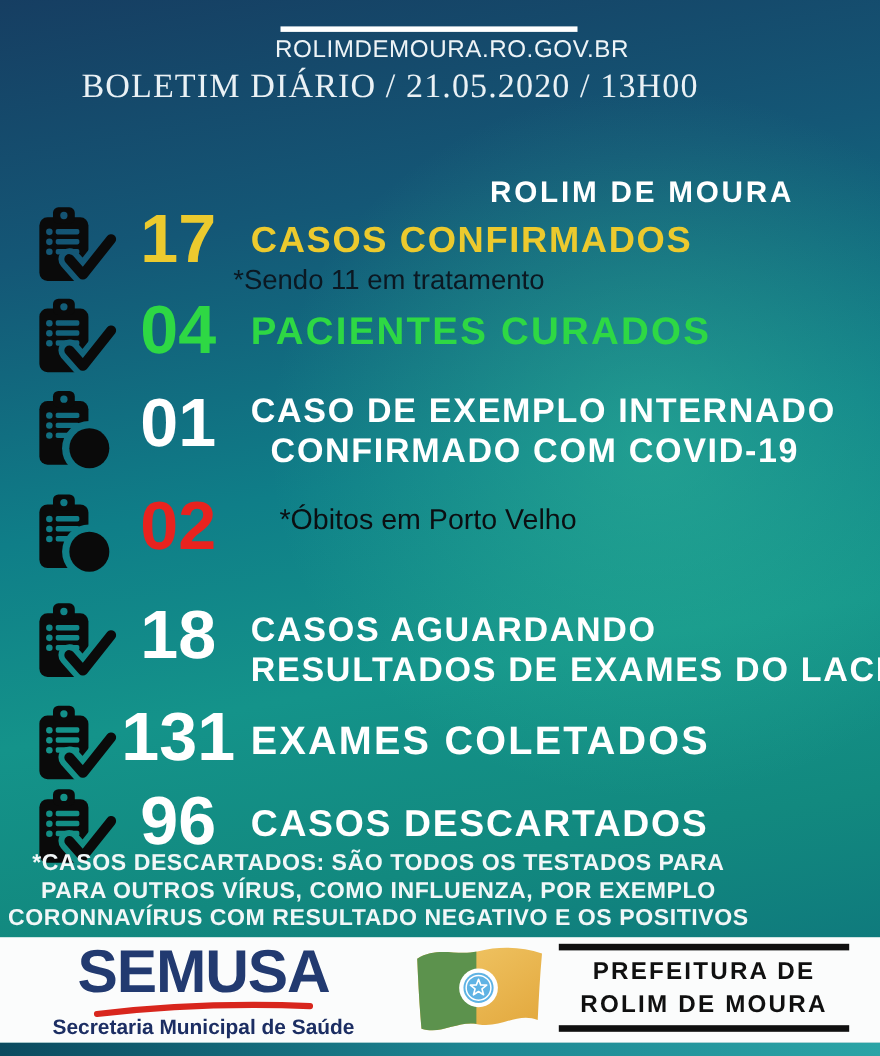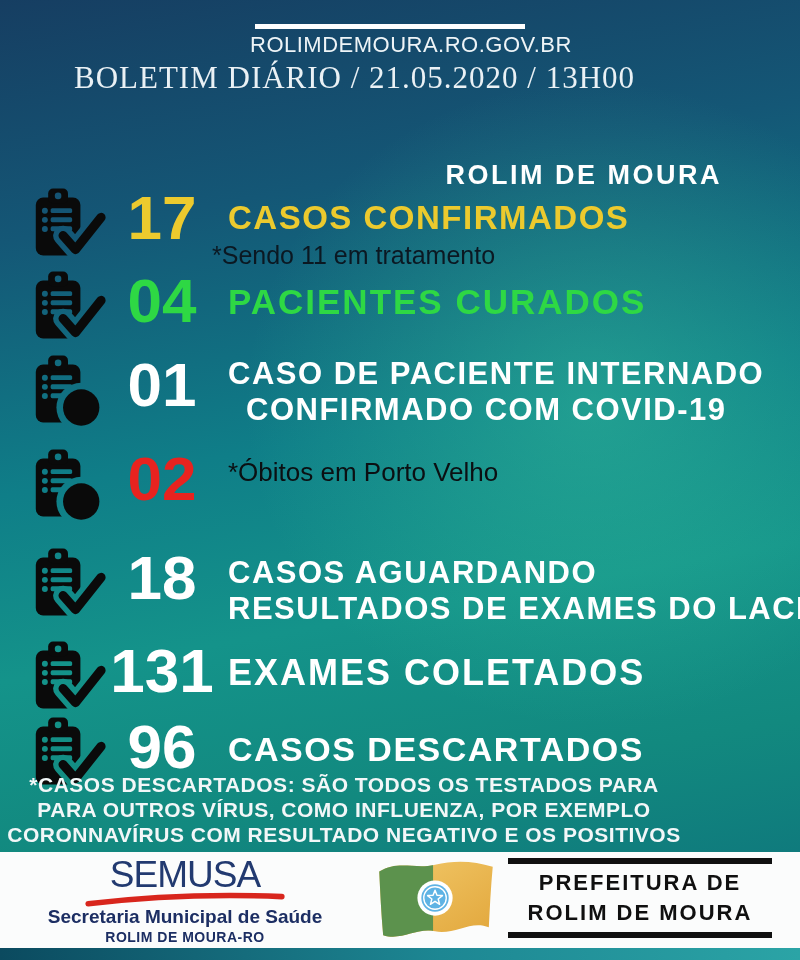--- a/index.html
+++ b/index.html
@@ -31,35 +31,35 @@
   .lab-33{font-size:33px;letter-spacing:1.5px;margin-top:16px;}
   .lab-35{font-size:35px;letter-spacing:2px;margin-top:16px;}
   .lab-36{font-size:36px;letter-spacing:2px;margin-top:16px;}
   .lab-34{font-size:34px;letter-spacing:1.5px;margin-top:18px;}
   .lab-31{font-size:31px;letter-spacing:1.5px;margin-top:6px;line-height:36px;}
   .lab-31b{font-size:31px;letter-spacing:1.5px;line-height:36px;}
   .lab-obitos{font-size:30px;letter-spacing:3px;margin-top:16px;}
   .indent18{padding-left:18px;}
   .stat-note{display:block;color:#0b1822;font-size:25px;font-weight:400;margin-top:4px;margin-left:-16px;white-space:nowrap;}
   .obito-note{display:block;color:#0b0f12;font-size:26px;font-weight:400;line-height:29px;white-space:nowrap;}
-  .obito-notes{margin-top:14px;margin-left:0;}
+  .obito-notes{margin-top:14px;margin-left:26px;}
   .obito-note.l2{padding-left:12px;}
   .c-yellow{color:#ecca2e;}
   .c-green{color:#2ed844;}
   .c-red{color:#e8231f;}
   .c-white{color:#ffffff;}
   .row1{top:183px;} .row2{top:266px;} .row3{top:350px;} .row4{top:444px;}
   .row5{top:543px;} .row6{top:636px;} .row7{top:712px;}
   
   .disclaimer{left:0;top:772px;width:688px;text-align:center;color:#f2f7f8;
     font-size:21px;font-weight:600;line-height:25px;letter-spacing:.5px;}
   
   .footer-band{left:0;top:852px;width:800px;height:96px;background:#fbfcfc;}
   .semusa{left:40px;top:854px;width:290px;text-align:center;}
-  .semusa-name{display:block;color:#223a70;font-size:37px;font-weight:400;
+  .semusa-name{display:block;color:#223a70;font-size:55px;font-weight:700;
     letter-spacing:-1px;line-height:1;margin-top:2px;}
   .semusa-swoosh svg{width:252px;height:16px;display:block;margin:-2px auto 0;}
   .semusa-dept{display:block;color:#1c2e63;font-size:19px;font-weight:600;margin-top:-1px;}
   .semusa-city{display:block;color:#1c2e63;font-size:14px;font-weight:800;letter-spacing:.5px;margin-top:1px;}
   .flag-wrap{left:370px;top:854px;width:132px;height:90px;}
   .flag-wrap svg{width:132px;height:90px;display:block;}
   .prefeitura{left:508px;top:858px;width:264px;text-align:center;color:#101010;}
   .pref-bar{height:6px;background:#101010;}
   .pref-line{display:block;font-size:22px;font-weight:800;letter-spacing:2px;
     line-height:30px;white-space:nowrap;}
@@ -153,21 +153,21 @@
   </div>
 
   <div class="abs stat-row row3">
     <div class="stat-icon">
         <svg>
           <use href="#icon-clip-dot"></use>
         </svg>
       </div>
     <div class="stat-num c-white">01</div>
     <div class="stat-labels">
-      <span class="stat-label lab-31 c-white">CASO DE PACIENTE INTERNADO</span>
+      <span class="stat-label lab-31 c-white">CASO DE EXEMPLO INTERNADO</span>
       <span class="stat-label lab-31b indent18 c-white">CONFIRMADO COM COVID-19</span>
     </div>
   </div>
 
   <div class="abs stat-row row4">
     <div class="stat-icon">
         <svg>
           <use href="#icon-clip-dot"></use>
         </svg>
       </div>

